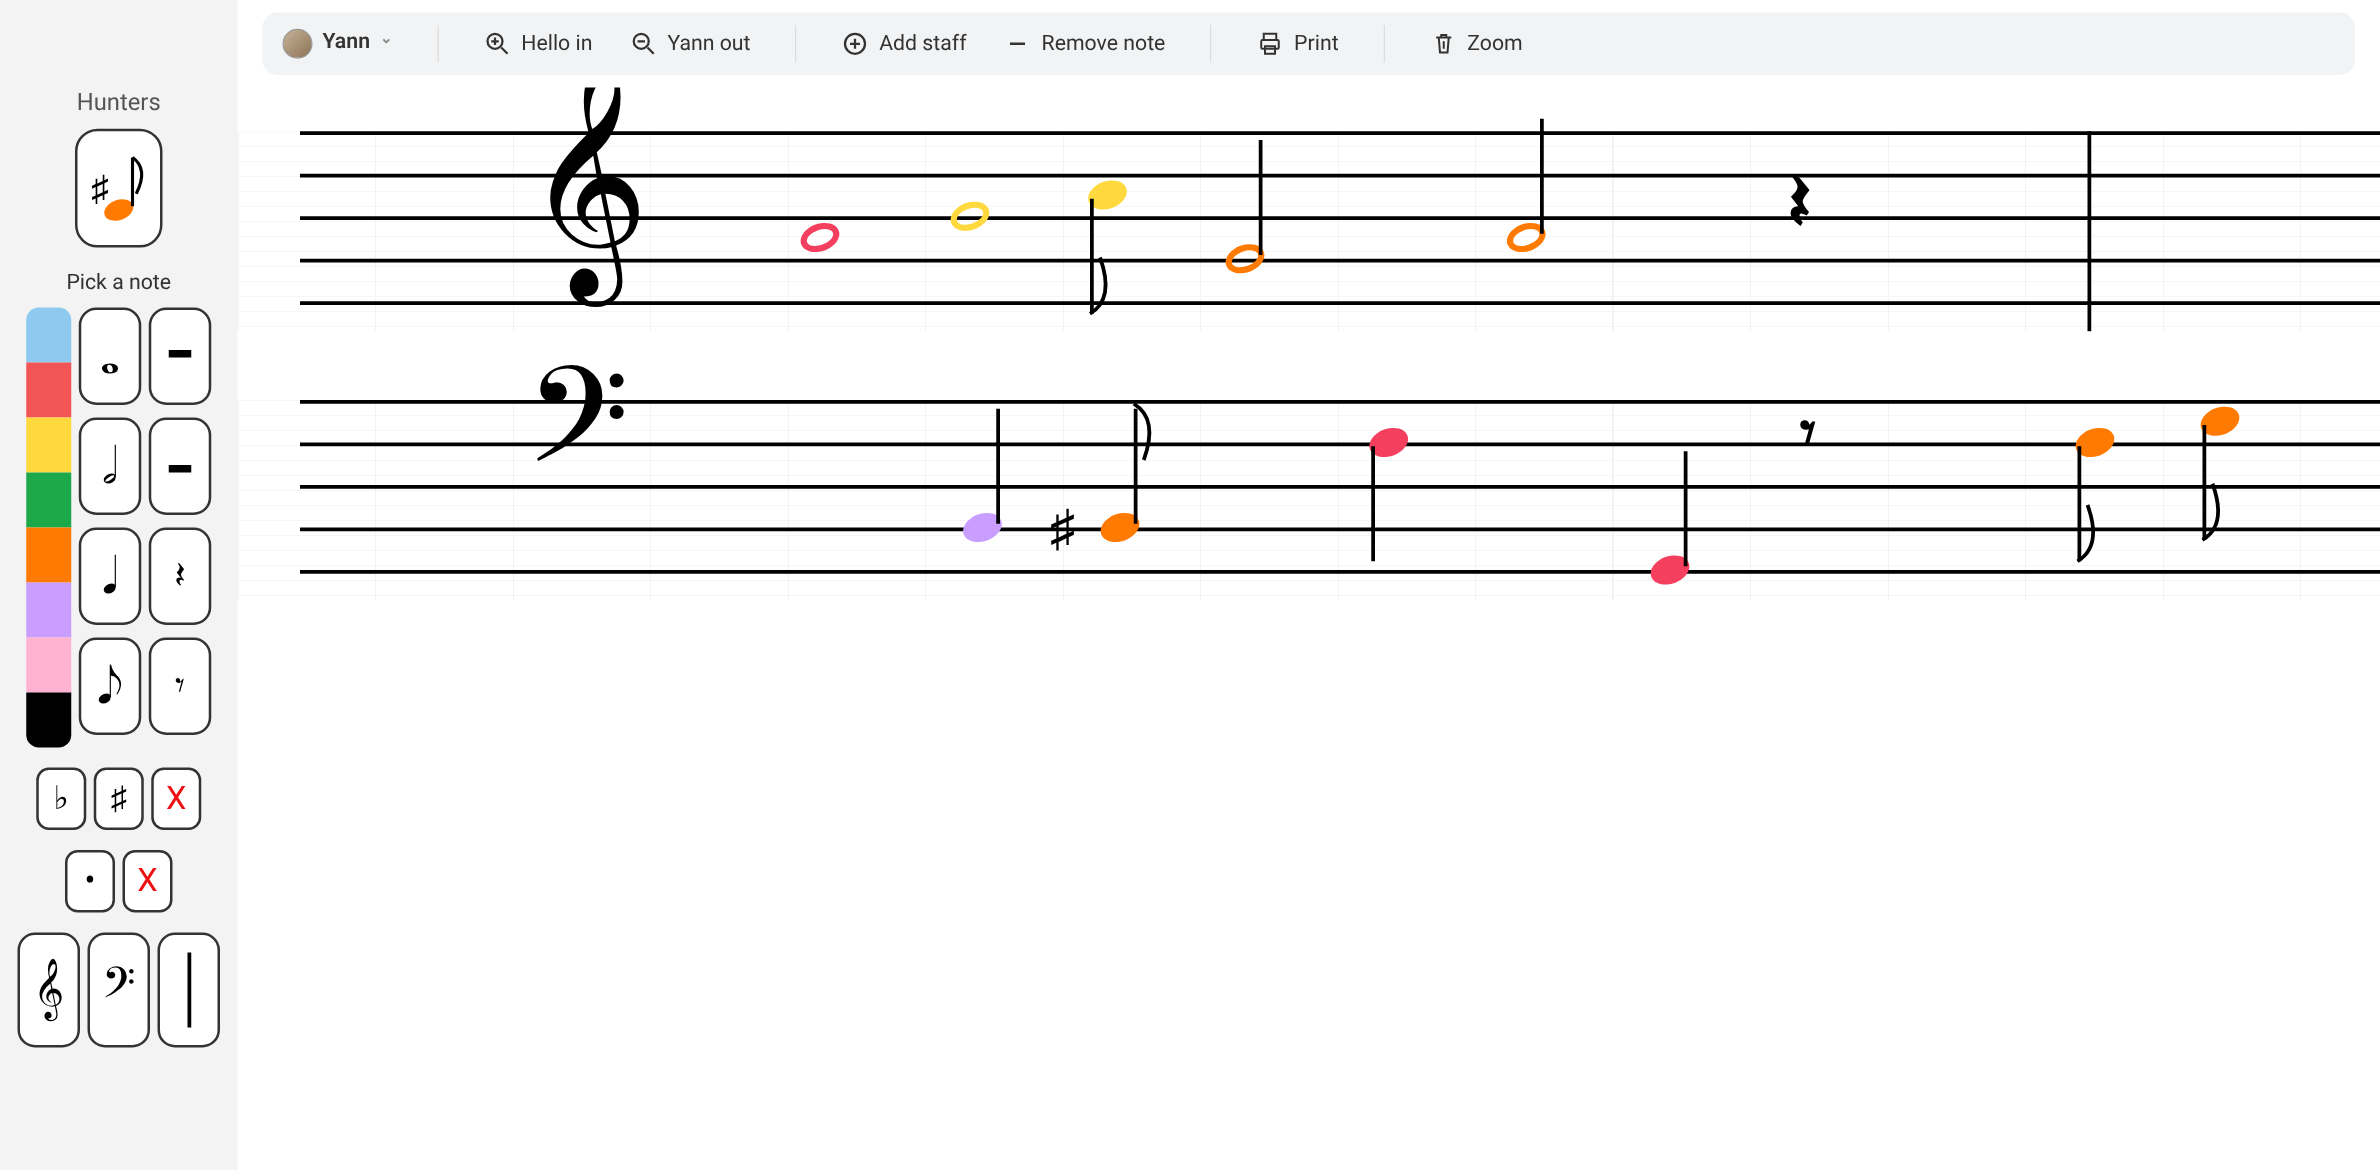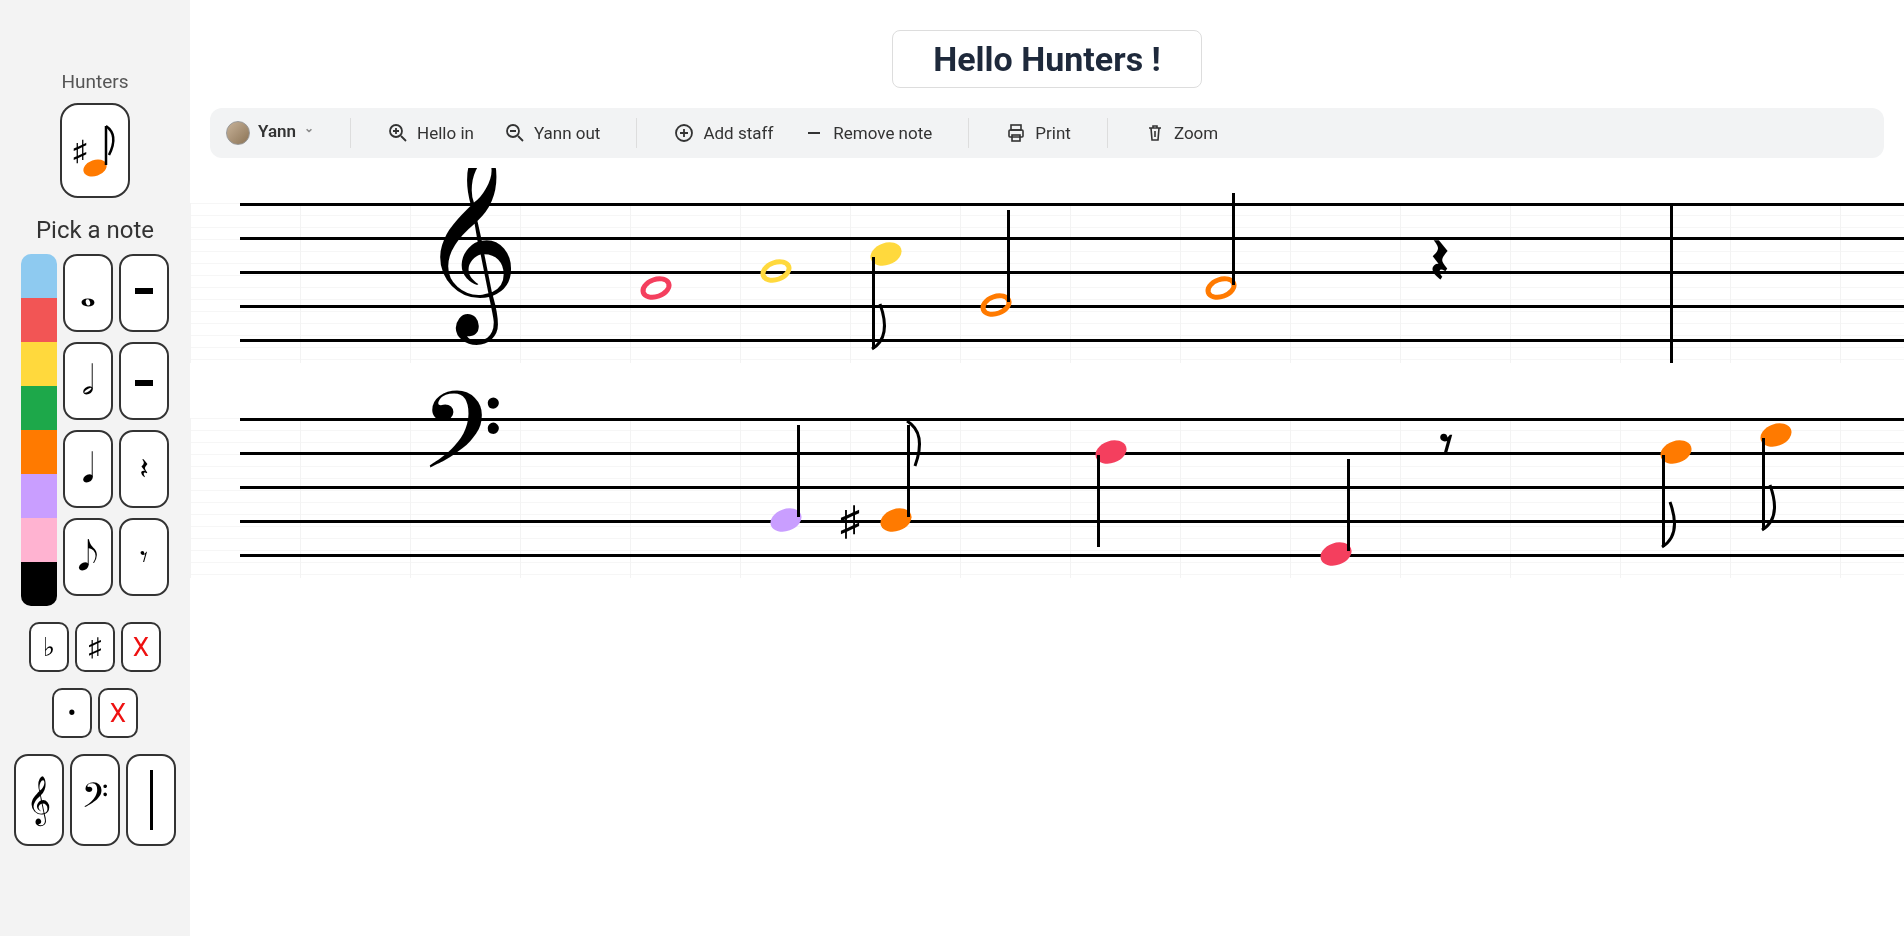--- a/index.html
+++ b/index.html
@@ -1,21 +1,21 @@
 <!DOCTYPE html>
 <html><head>
 <meta charset="utf-8">
 <style>
 *{box-sizing:border-box;margin:0;padding:0}
 html,body{height:100%;font-family:-apple-system,BlinkMacSystemFont,"Segoe UI",Roboto,sans-serif}
 body{display:flex;background:#fff;overflow:hidden}
 .sidebar{width:190px;background:#f3f3f3;padding:20px 10px;display:flex;flex-direction:column;align-items:center;gap:10px;height:100vh}
 .sel-label{font-size:19px;color:#555;margin-top:50px}
 .sel-box{width:70px;height:95px;background:#fff;border:2px solid #333;border-radius:18px;display:flex;align-items:center;justify-content:center;position:relative}
-.pick-label{font-size:24px;color:#333;margin-top:8px}
+.pick-label{font-size:17px;color:#333;margin-top:8px}
 .swatch{width:36px;height:44px;border-radius:10px}
 .note-btn{width:50px;height:66px;background:#fff;border:2px solid #333;border-radius:14px;display:flex;align-items:center;justify-content:center;font-size:28px;line-height:1;cursor:pointer;position:relative}
 .note-btn.sm{width:40px;height:50px;border-radius:10px;font-size:26px}
 .note-btn.tall{width:50px;height:92px;font-size:42px}
 .modifier-row{display:flex;gap:6px;margin-top:6px}
 .main{flex:1;display:flex;flex-direction:column;height:100vh;overflow:hidden}
 .title-wrap{display:flex;justify-content:center;padding:30px 0 10px}
 .title-box{border:1px solid #ddd;border-radius:8px;padding:8px 40px;font-size:34px;font-weight:700;color:#1e293b}
 .toolbar{background:#f2f3f4;border-radius:12px;margin:10px 20px;padding:10px 16px;display:flex;align-items:center;gap:30px;font-size:17px;color:#333}
 .sep{width:1px;height:30px;background:#ddd;margin:0 6px}
@@ -106,23 +106,20 @@
   <div class="modifier-row">
     <div class="note-btn tall" style="font-family:serif">𝄞</div>
     <div class="note-btn tall" style="font-family:serif">𝄢</div>
     <div class="note-btn tall">
         <div style="width:3px;height:60px;background:#000"></div>
       </div>
   </div>
 </div>
 
 <div class="main">
-  <div class="title-wrap">
-    <div class="title-box">Hello Hunters !</div>
-  </div>
 
   <div class="toolbar">
     <div class="user-chip tb-item">
       <div class="avatar"></div>
       <span>Yann</span>
       <span class="chev">⌄</span>
     </div>
     <div class="sep"></div>
     <div class="tb-item">
       <span class="tb-icon">

